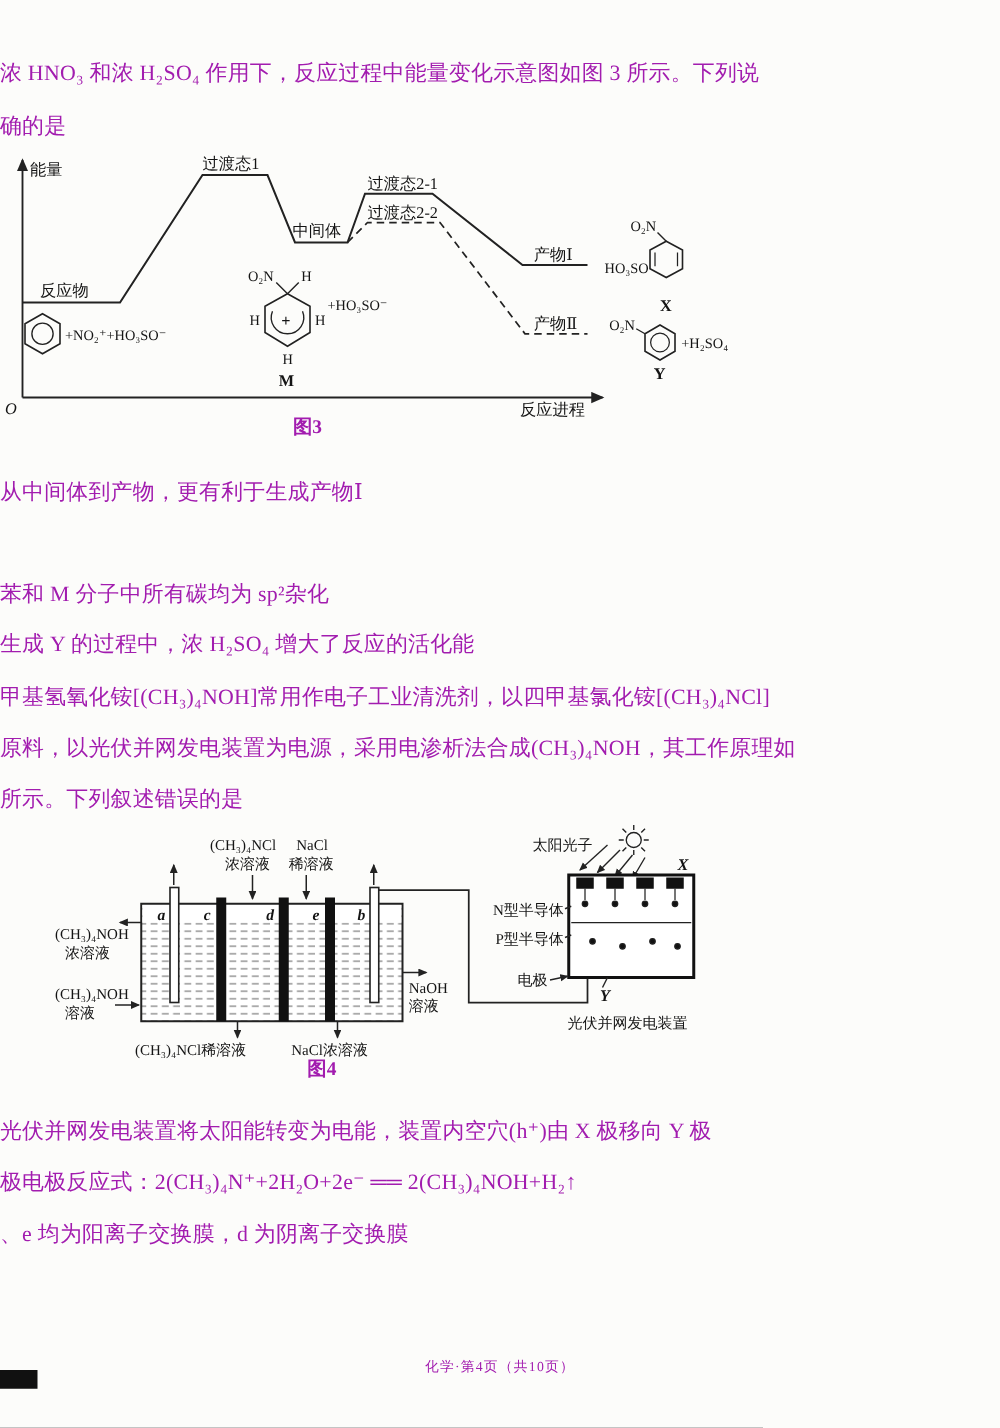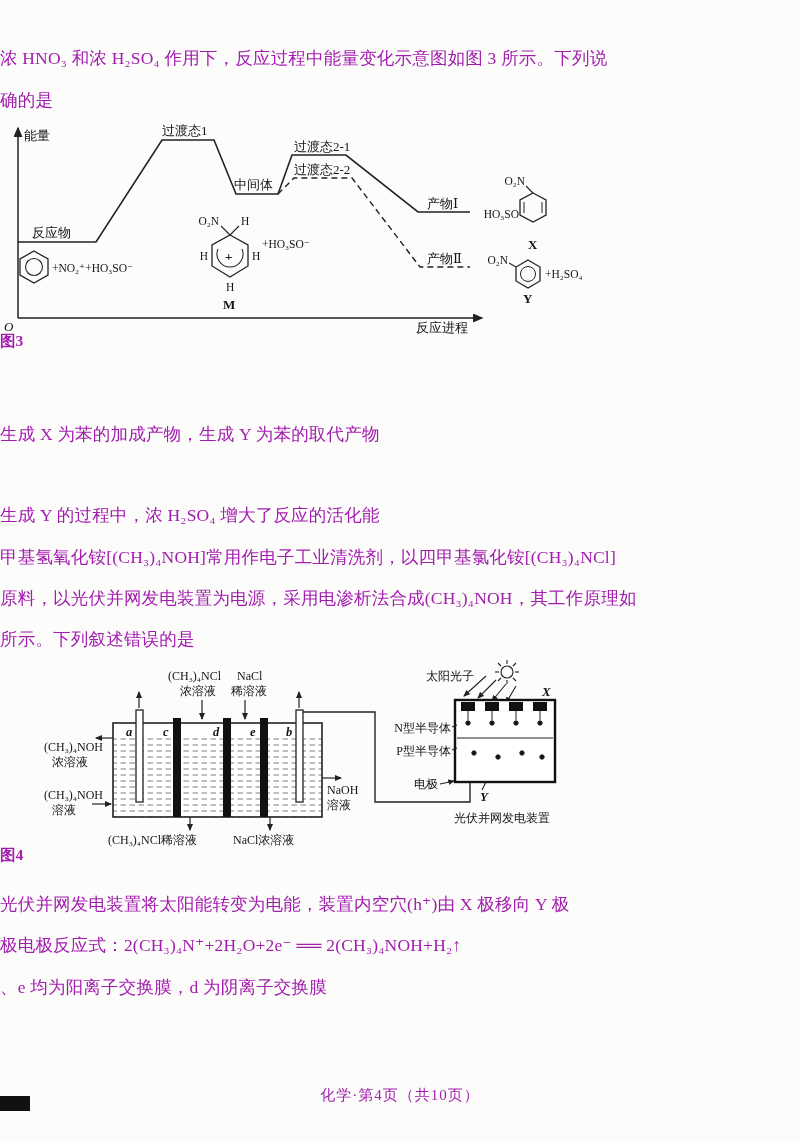--- a/index.html
+++ b/index.html
@@ -4,22 +4,22 @@
 <style>
   * { margin:0; padding:0; box-sizing:border-box; }
   html,body { background:#9a9a9a; }
   .page {
     position:relative; width:800px; height:1142px; margin:0 auto;
     background:#fcfcfa; overflow:hidden; color:#a21caf;
     font-family:"Liberation Serif","DejaVu Serif",serif;
   }
   .t { position:absolute; left:0; white-space:nowrap; font-size:17.5px; letter-spacing:.2px; }
   .fig { position:absolute; }
-  .caption { position:absolute; text-align:left; font-size:15.5px; font-weight:bold; white-space:nowrap; }
-  .footer { position:absolute; left:0; width:100%; text-align:center; font-size:15px; letter-spacing:1px; }
+  .caption { position:absolute; text-align:center; font-size:15.5px; font-weight:bold; white-space:nowrap; }
+  .footer { position:absolute; left:0; width:100%; text-align:center; font-size:11px; letter-spacing:1px; }
   .corner { position:absolute; background:#111; }
   svg text { fill:#141414; stroke:none; }
   .st  { font:13px "Liberation Serif","DejaVu Serif",serif; }
   .sf  { font:11.5px "Liberation Serif","DejaVu Serif",serif; }
   .sfb { font:bold 13px "Liberation Serif","DejaVu Serif",serif; }
   .sl  { font:12px "Liberation Serif","DejaVu Serif",serif; }
   .slb { font:italic bold 13px "Liberation Serif","DejaVu Serif",serif; }
   .sti { font:italic 13px "Liberation Serif","DejaVu Serif",serif; }
   .sit { font:italic bold 12.5px "Liberation Serif","DejaVu Serif",serif; }
 </style>
@@ -92,21 +92,22 @@
       <polygon points="528,146 540,153 540,167 528,174 516,167 516,153" fill="none" stroke="#222" stroke-width="1.3"></polygon>
       <circle cx="528" cy="160" r="7.5" fill="none" stroke="#222" stroke-width="1"></circle>
       <line x1="516" y1="153" x2="509" y2="149" stroke="#222" stroke-width="1.1"></line>
       <text class="sf" text-anchor="end" x="508" y="150">O₂N</text>
       <text class="sf" x="545" y="164">+H₂SO₄</text>
       <text class="sfb" x="523" y="189">Y</text>
     </g>
   </svg>
   <div class="caption" style="top:331px;left:0;width:492px">图3</div>
 
-  <div class="t" style="top:422px">生成 X 为苯的加成产物，生成 Y 为苯的取代产物</div>
+  <div class="t" style="top:381px">从中间体到产物，更有利于生成产物Ⅰ</div>
+  <div class="t" style="top:463px">苯和 M 分子中所有碳均为 sp²杂化</div>
   <div class="t" style="top:545px">甲基氢氧化铵[(CH₃)₄NOH]常用作电子工业清洗剂，以四甲基氯化铵[(CH₃)₄NCl]</div>
 
   <div class="t" style="top:503px">生成 Y 的过程中，浓 H₂SO₄ 增大了反应的活化能</div>
   <div class="t" style="top:627px">所示。下列叙述错误的是</div>
   <div class="t" style="top:586px">原料，以光伏并网发电装置为电源，采用电渗析法合成(CH₃)₄NOH，其工作原理如</div>
 
   <svg class="fig" style="left:30px;top:652px" width="580" height="215" viewBox="0 0 580 215">
     <defs>
       <marker id="arr2" viewBox="0 0 8 8" markerWidth="7" markerHeight="7" refX="6" refY="3" orient="auto">
         <path d="M0,0 L7,3 L0,6 Z" fill="#222"></path>

